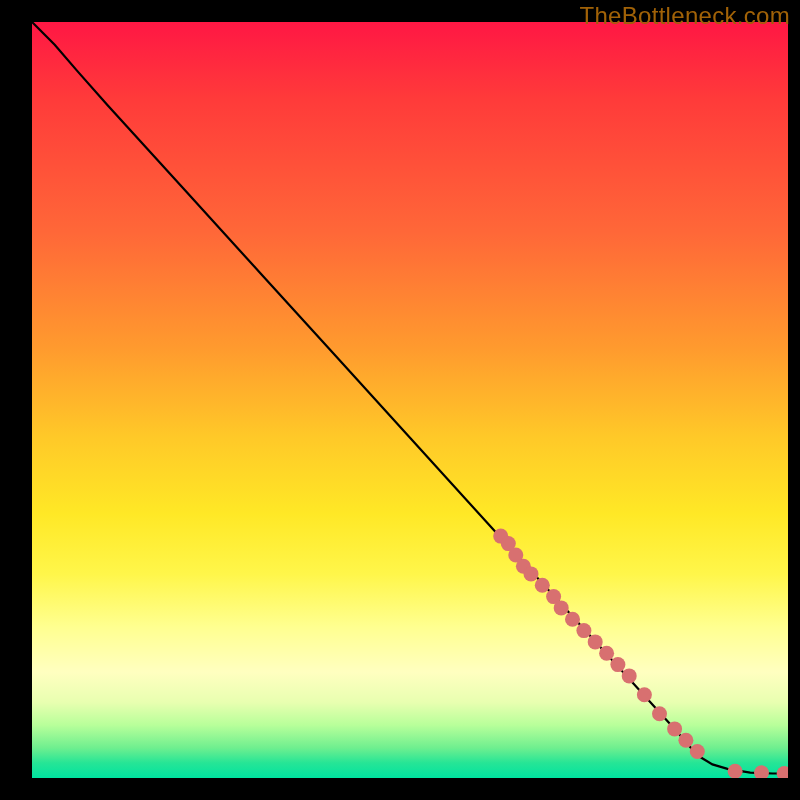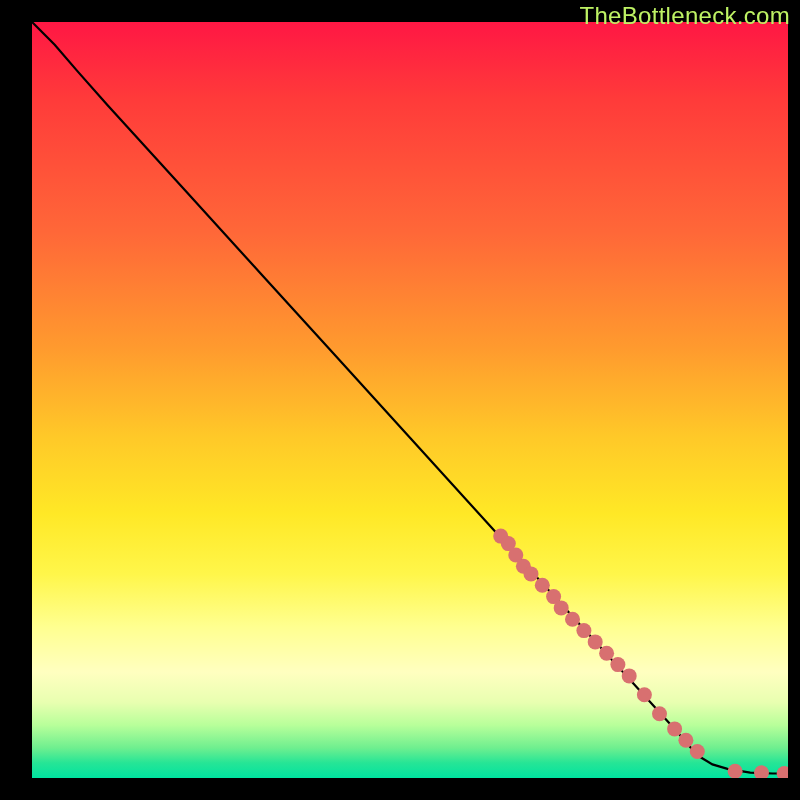--- a/index.html
+++ b/index.html
@@ -38,21 +38,21 @@
       #b8ff9a 93%,
       #6fef8f 96%,
       #26e596 98%,
       #00e3a0 100%
     );
   }
   .watermark {
     position: absolute;
     top: 2px;
     right: 10px;
-    color: #bef264;
+    color: #a16207;
     font-family: Arial, Helvetica, sans-serif;
     font-size: 24px;
     font-weight: 500;
     letter-spacing: 0.3px;
   }
   svg.curve {
     position: absolute;
     left: 0;
     top: 0;
     width: 756px;

